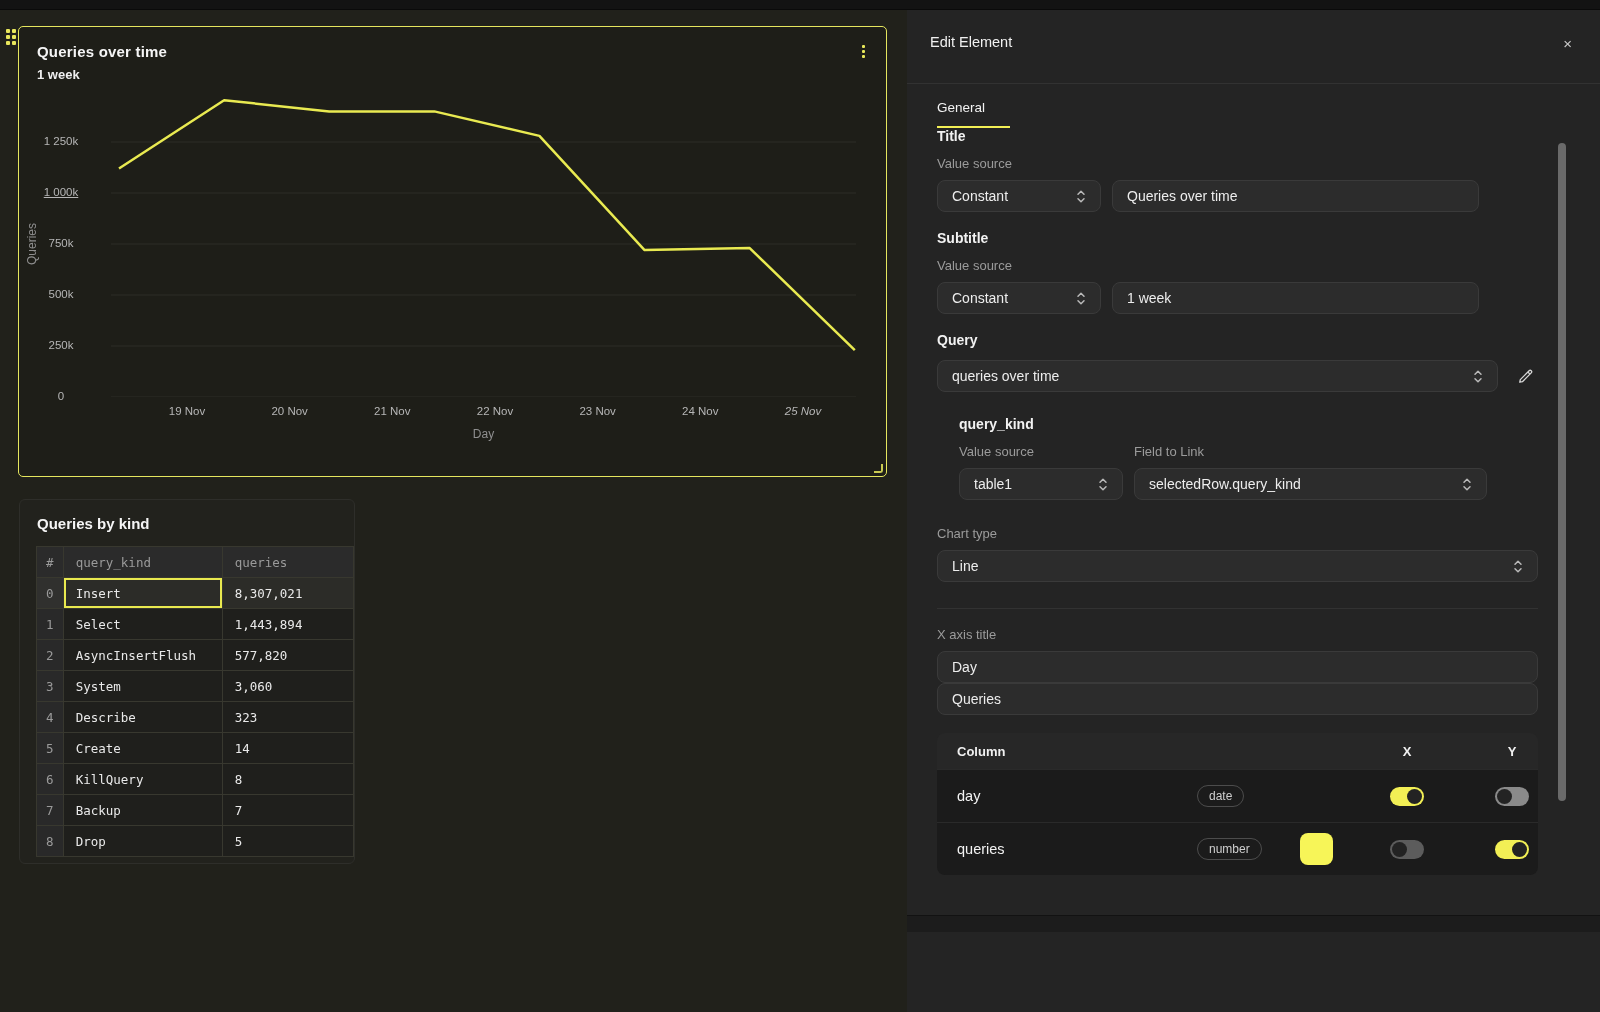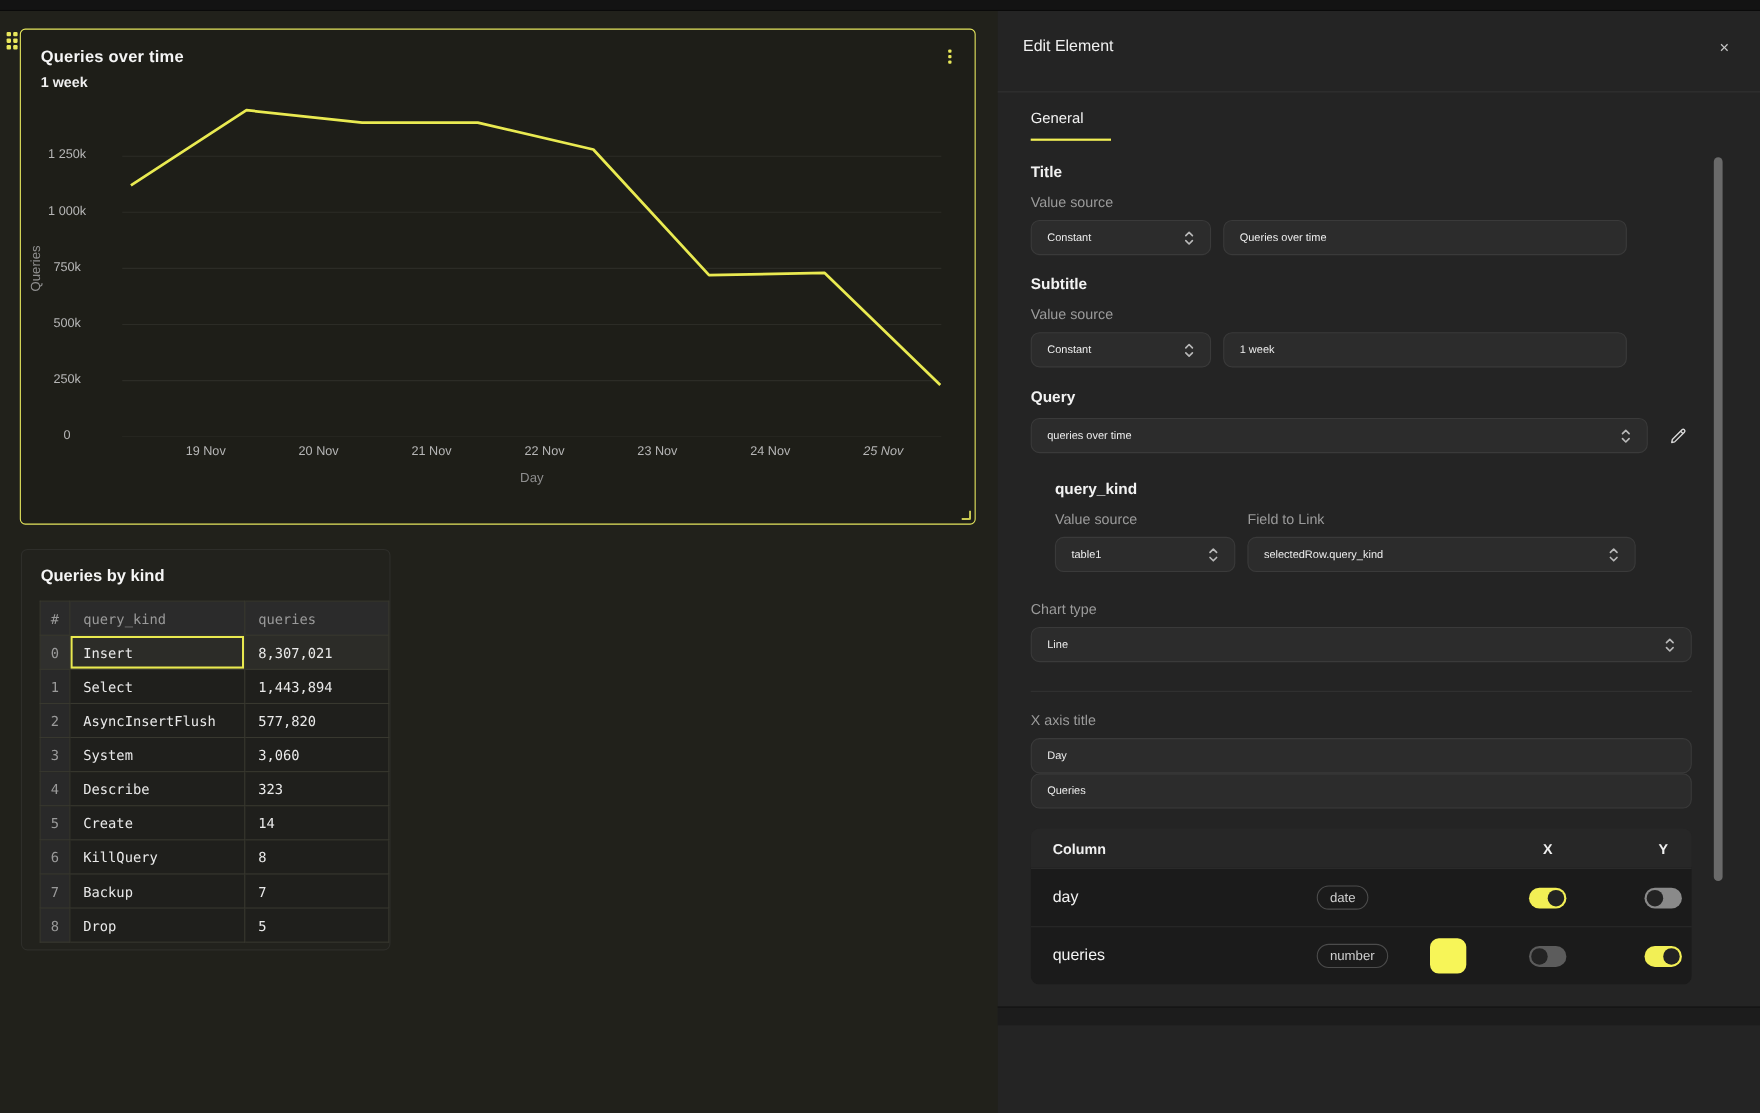--- a/index.html
+++ b/index.html
@@ -58,25 +58,25 @@
   .panel-header { position:relative; height:84px; display:flex; align-items:center; padding-left:23px; border-bottom:1px solid #323232; }
   .panel-header .ttl { font-size:14.5px; font-weight:500; color:#f0f0f0; }
   .close-btn { position:absolute; right:28px; top:36px; background:none; border:none; color:#c9c9c9; font-size:15px; line-height:15px; cursor:pointer; font-family:inherit; }
 
   .panel-body { padding:16px 62px 0 30px; }
   .tabs { display:flex; }
   .tab { font-size:13.5px; color:#f2f2f2; padding:0 6px 11px 0; width:73px; border-bottom:2px solid var(--accent); cursor:pointer; }
 
   .hd { font-size:14px; font-weight:700; color:#f2f2f2; }
   .lbl { font-size:13px; color:#9b9b9b; }
-  .mt20 { margin-top:20px; } .mt18 { margin-top:18px; } .mt26 { margin-top:26px; }
+  .mt20 { } .mt18 { margin-top:18px; } .mt26 { margin-top:26px; }
   .mb9 { margin-bottom:9px; } .mb12 { margin-bottom:12px; }
 
   .fld { background:#2c2c2c; border:1px solid #3a3a3a; border-radius:8px; height:32px;
-    display:flex; align-items:center; padding:0 14px; font-size:10px; color:#ededed; }
+    display:flex; align-items:center; padding:0 14px; font-size:14px; color:#ededed; }
   .select { justify-content:space-between; cursor:pointer; }
   input.fld { width:100%; outline:none; font-family:inherit; }
   .chev { display:inline-flex; margin-left:10px; }
 
   .pair-row { display:flex; gap:11px; padding-right:59px; }
   .pair-row .src { flex:0 0 164px; }
   .pair-row .val { flex:1; }
 
   .query-row { display:flex; align-items:center; }
   .query-row .select { flex:0 0 561px; }
@@ -141,21 +141,21 @@
           <line x1="0" x2="745" y1="102.0" y2="102.0" stroke="#2c2c26" stroke-width="1"></line>
           <line x1="0" x2="745" y1="51.0" y2="51.0" stroke="#2c2c26" stroke-width="1"></line>
           <polyline points="8.0,77.5 113.1,9.2 218.2,20.4 323.3,20.4 428.4,44.9 533.6,159.1 638.7,157.1 743.8,259.1" fill="none" stroke="#e9ea51" stroke-width="2.5" stroke-linejoin="round"></polyline>
         </svg></div>
     <div class="xaxis-title">Day</div>
     <div class="resize-grip"></div>
   <div class="ytick" style="top: 363px;">0</div>
       <div class="ytick" style="top: 312px;">250k</div>
       <div class="ytick" style="top: 261px;">500k</div>
       <div class="ytick" style="top: 210px;">750k</div>
-      <div class="ytick" style="top: 159px;">1 000k</div>
+      <div class="ytick" style="top: 159px; text-decoration: underline;">1 000k</div>
       <div class="ytick" style="top: 108px;">1 250k</div>
       <div class="xtick" style="left: 127.99px;">19 Nov</div>
       <div class="xtick" style="left: 230.651px;">20 Nov</div>
       <div class="xtick" style="left: 333.312px;">21 Nov</div>
       <div class="xtick" style="left: 435.973px;">22 Nov</div>
       <div class="xtick" style="left: 538.634px;">23 Nov</div>
       <div class="xtick" style="left: 641.295px;">24 Nov</div>
       <div class="xtick" style="left: 743.956px; font-style: italic;">25 Nov</div>
     </div>
 

